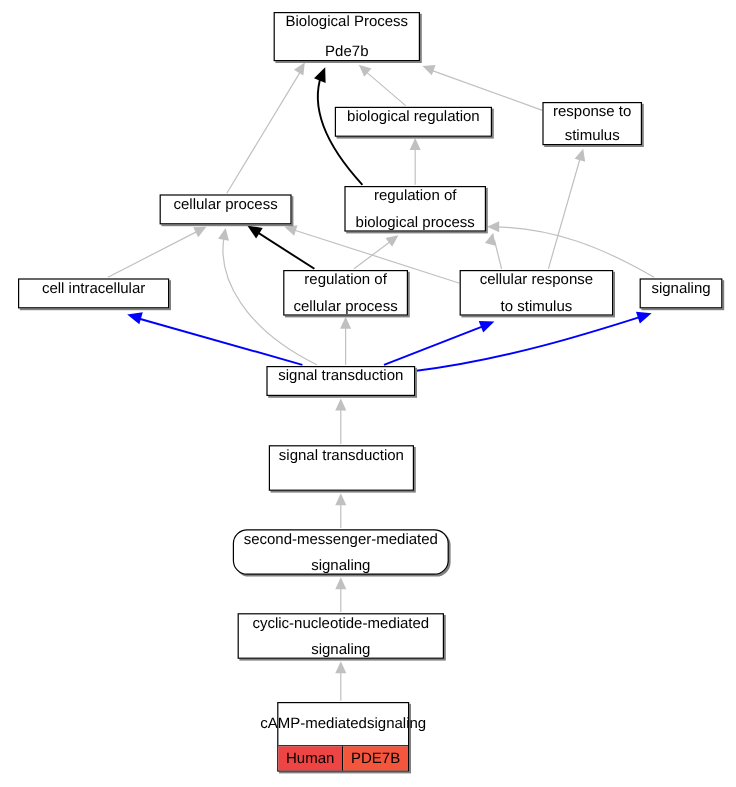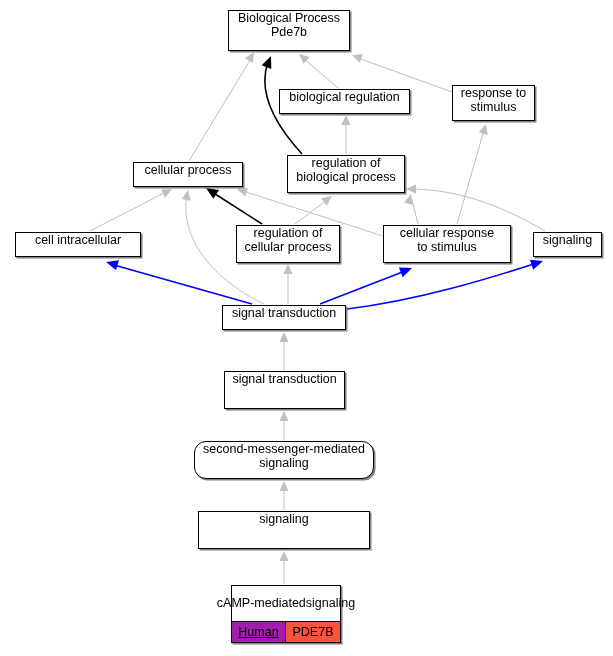--- a/index.html
+++ b/index.html
@@ -25,21 +25,21 @@
     height: 656px;
   }
   .go-node {
     position: absolute;
     box-sizing: border-box;
     background: #ffffff;
     border: 1px solid #000000;
     box-shadow: 1.5px 1.5px 0 #808080;
     display: flex;
     flex-direction: column;
-    justify-content: flex-start;
+    justify-content: space-between;
     align-items: center;
     font-size: 12.5px;
     line-height: 14px;
     color: #000000;
     text-align: center;
     cursor: pointer;
     white-space: nowrap;
   }
   .go-node .node-label {
     display: block;
@@ -206,26 +206,27 @@
         <span class="node-label">signal transduction</span>
       </div>
       <div class="go-node" style="left: 224px; top: 371px; width: 121px; height: 38px;">
         <span class="node-label">signal transduction</span>
       </div>
       <div class="go-node" style="left: 194px; top: 441px; width: 180px; height: 38px; border-radius: 12px;">
         <span class="node-label">second-messenger-mediated</span>
         <span class="node-label">signaling</span>
       </div>
       <div class="go-node" style="left: 198px; top: 511px; width: 172px; height: 38px;">
+        <span class="node-label">cyclic-nucleotide-mediated</span>
         <span class="node-label">signaling</span>
       </div>
       <div class="go-node gene-node" style="left: 231px; top: 585px; width: 110px; height: 58px;">
         <div class="gene-title">
           <span class="node-label">cAMP-mediated</span>
           <span class="node-label">signaling</span>
         </div>
         <div class="gene-strip">
-          <div class="gene-cell species-cell" style="background: #a21caf; text-decoration: underline;">Human</div>
+          <div class="gene-cell species-cell" style="background: #ef4444;">Human</div>
           <div class="gene-cell" style="background: rgb(244, 85, 61);">PDE7B</div>
         </div>
       </div>
     </div>
 </div>
 
 </body></html>

